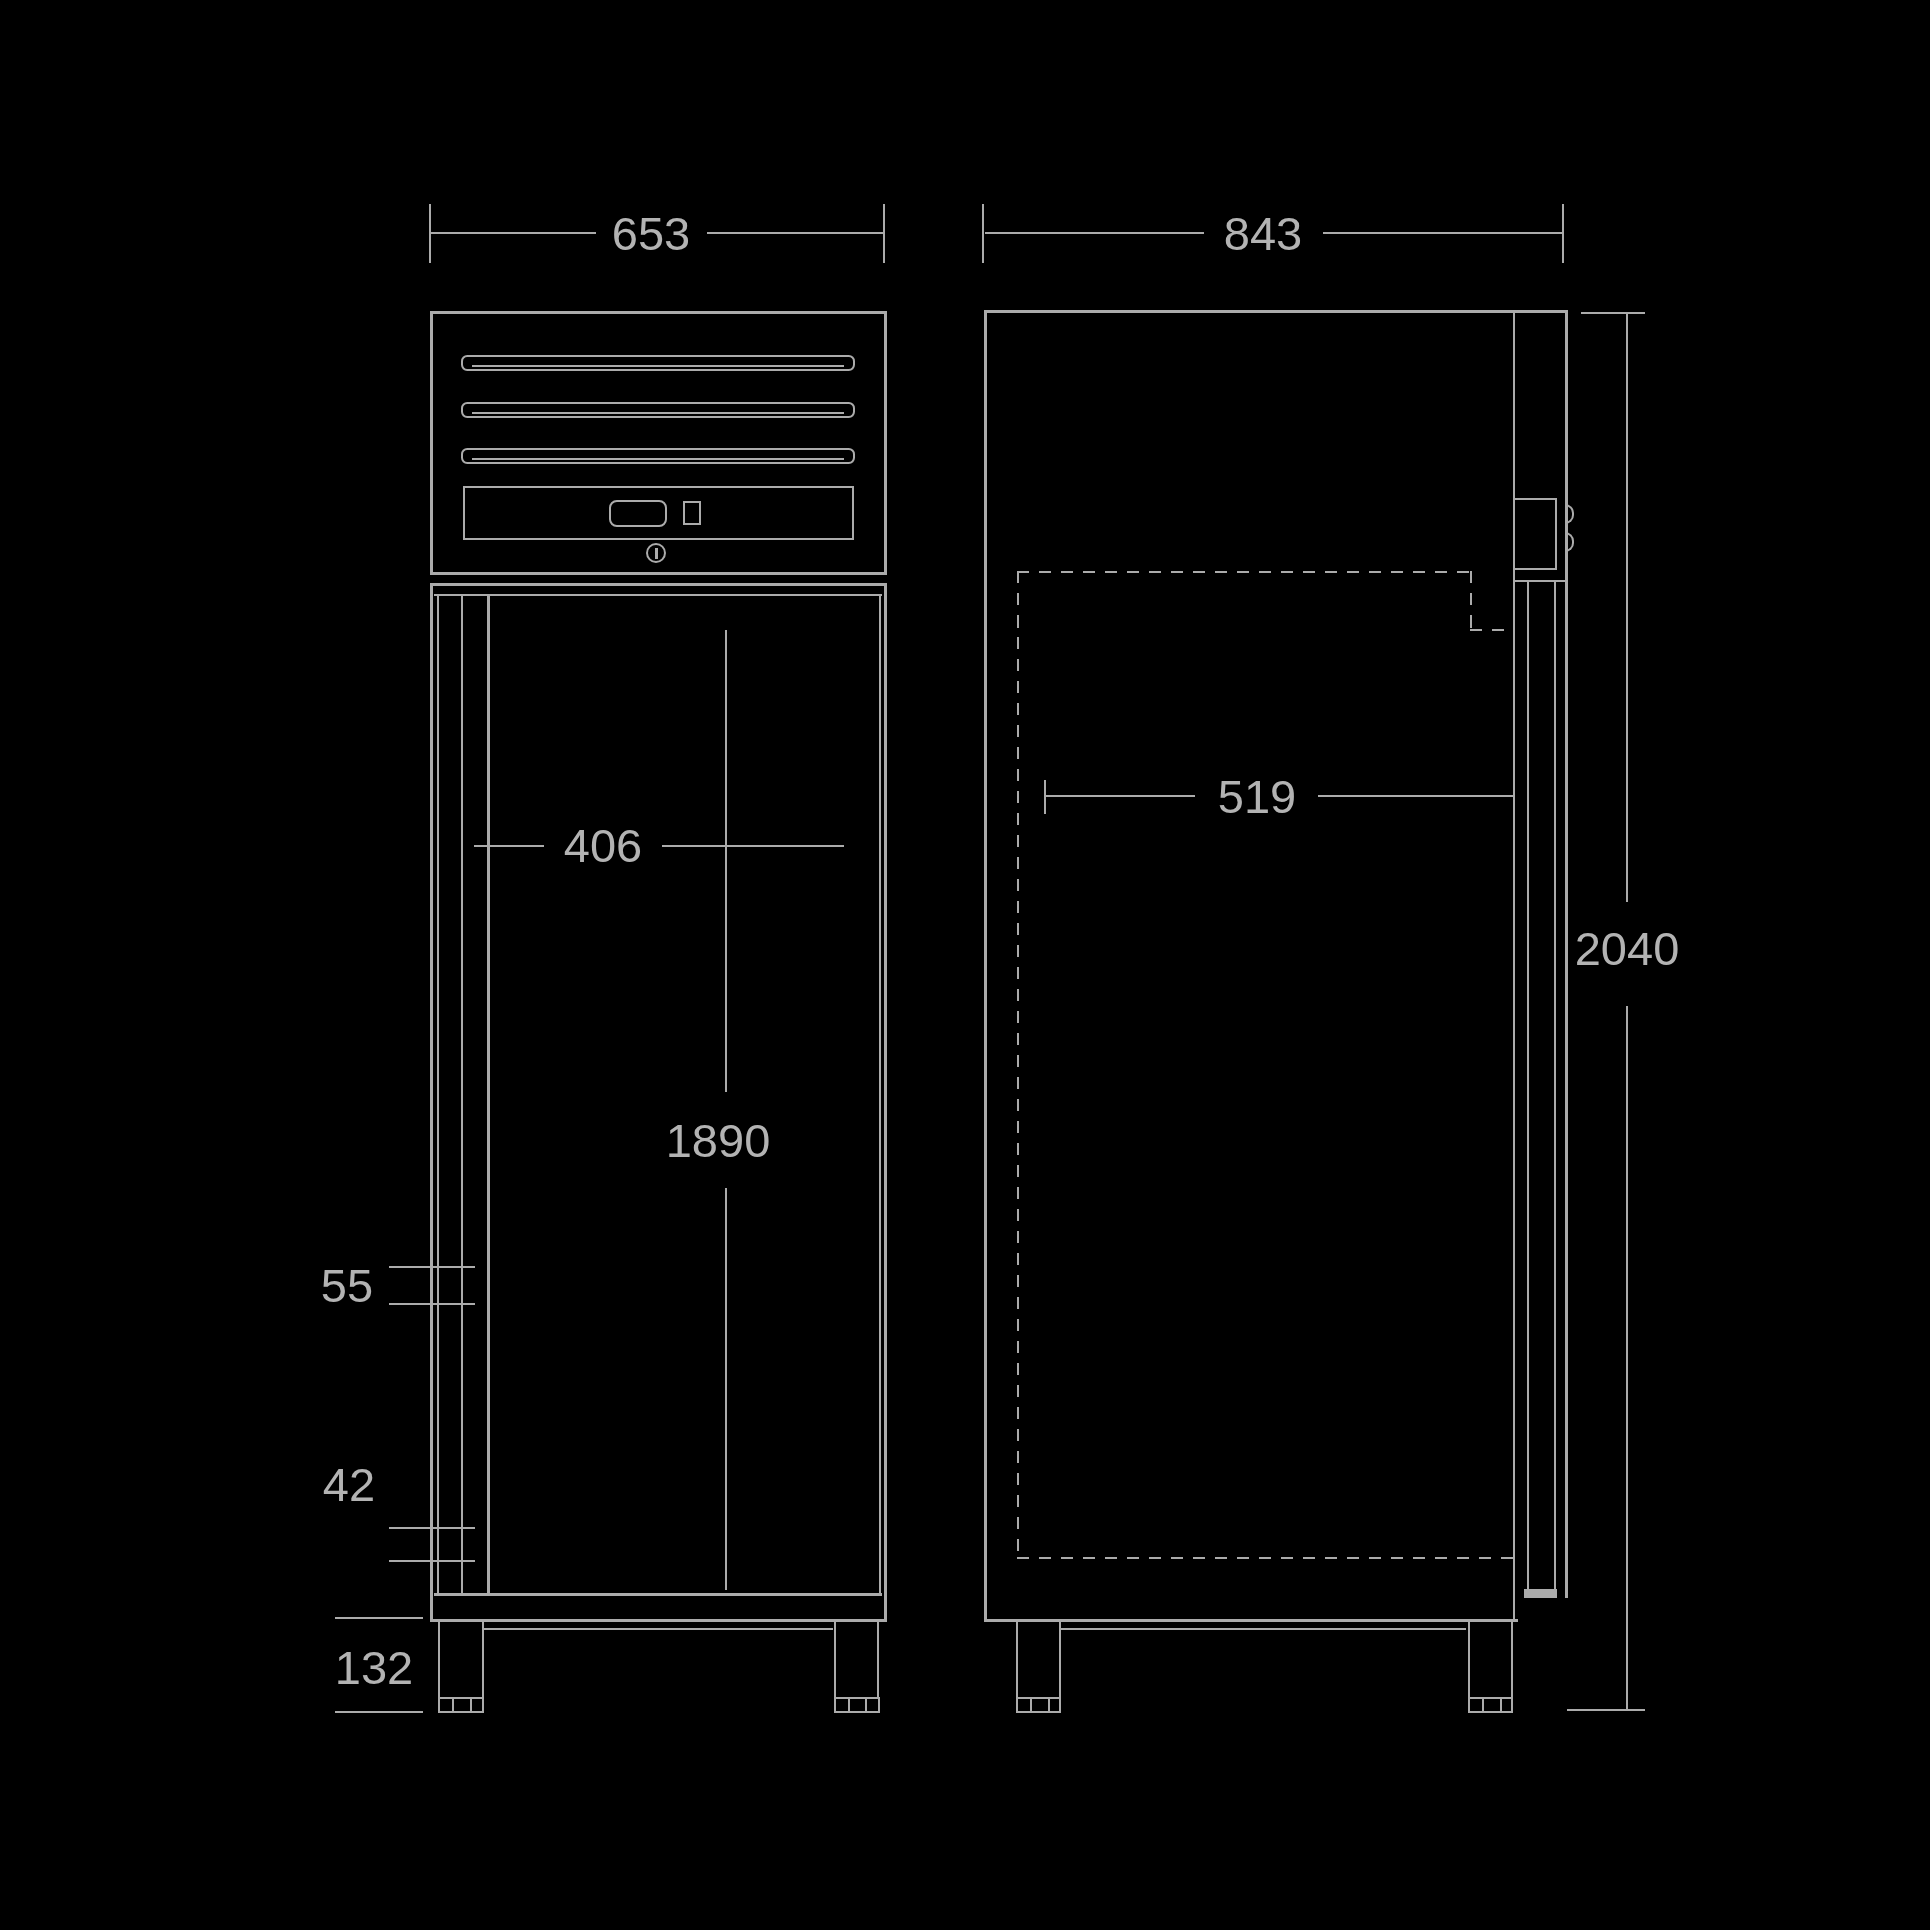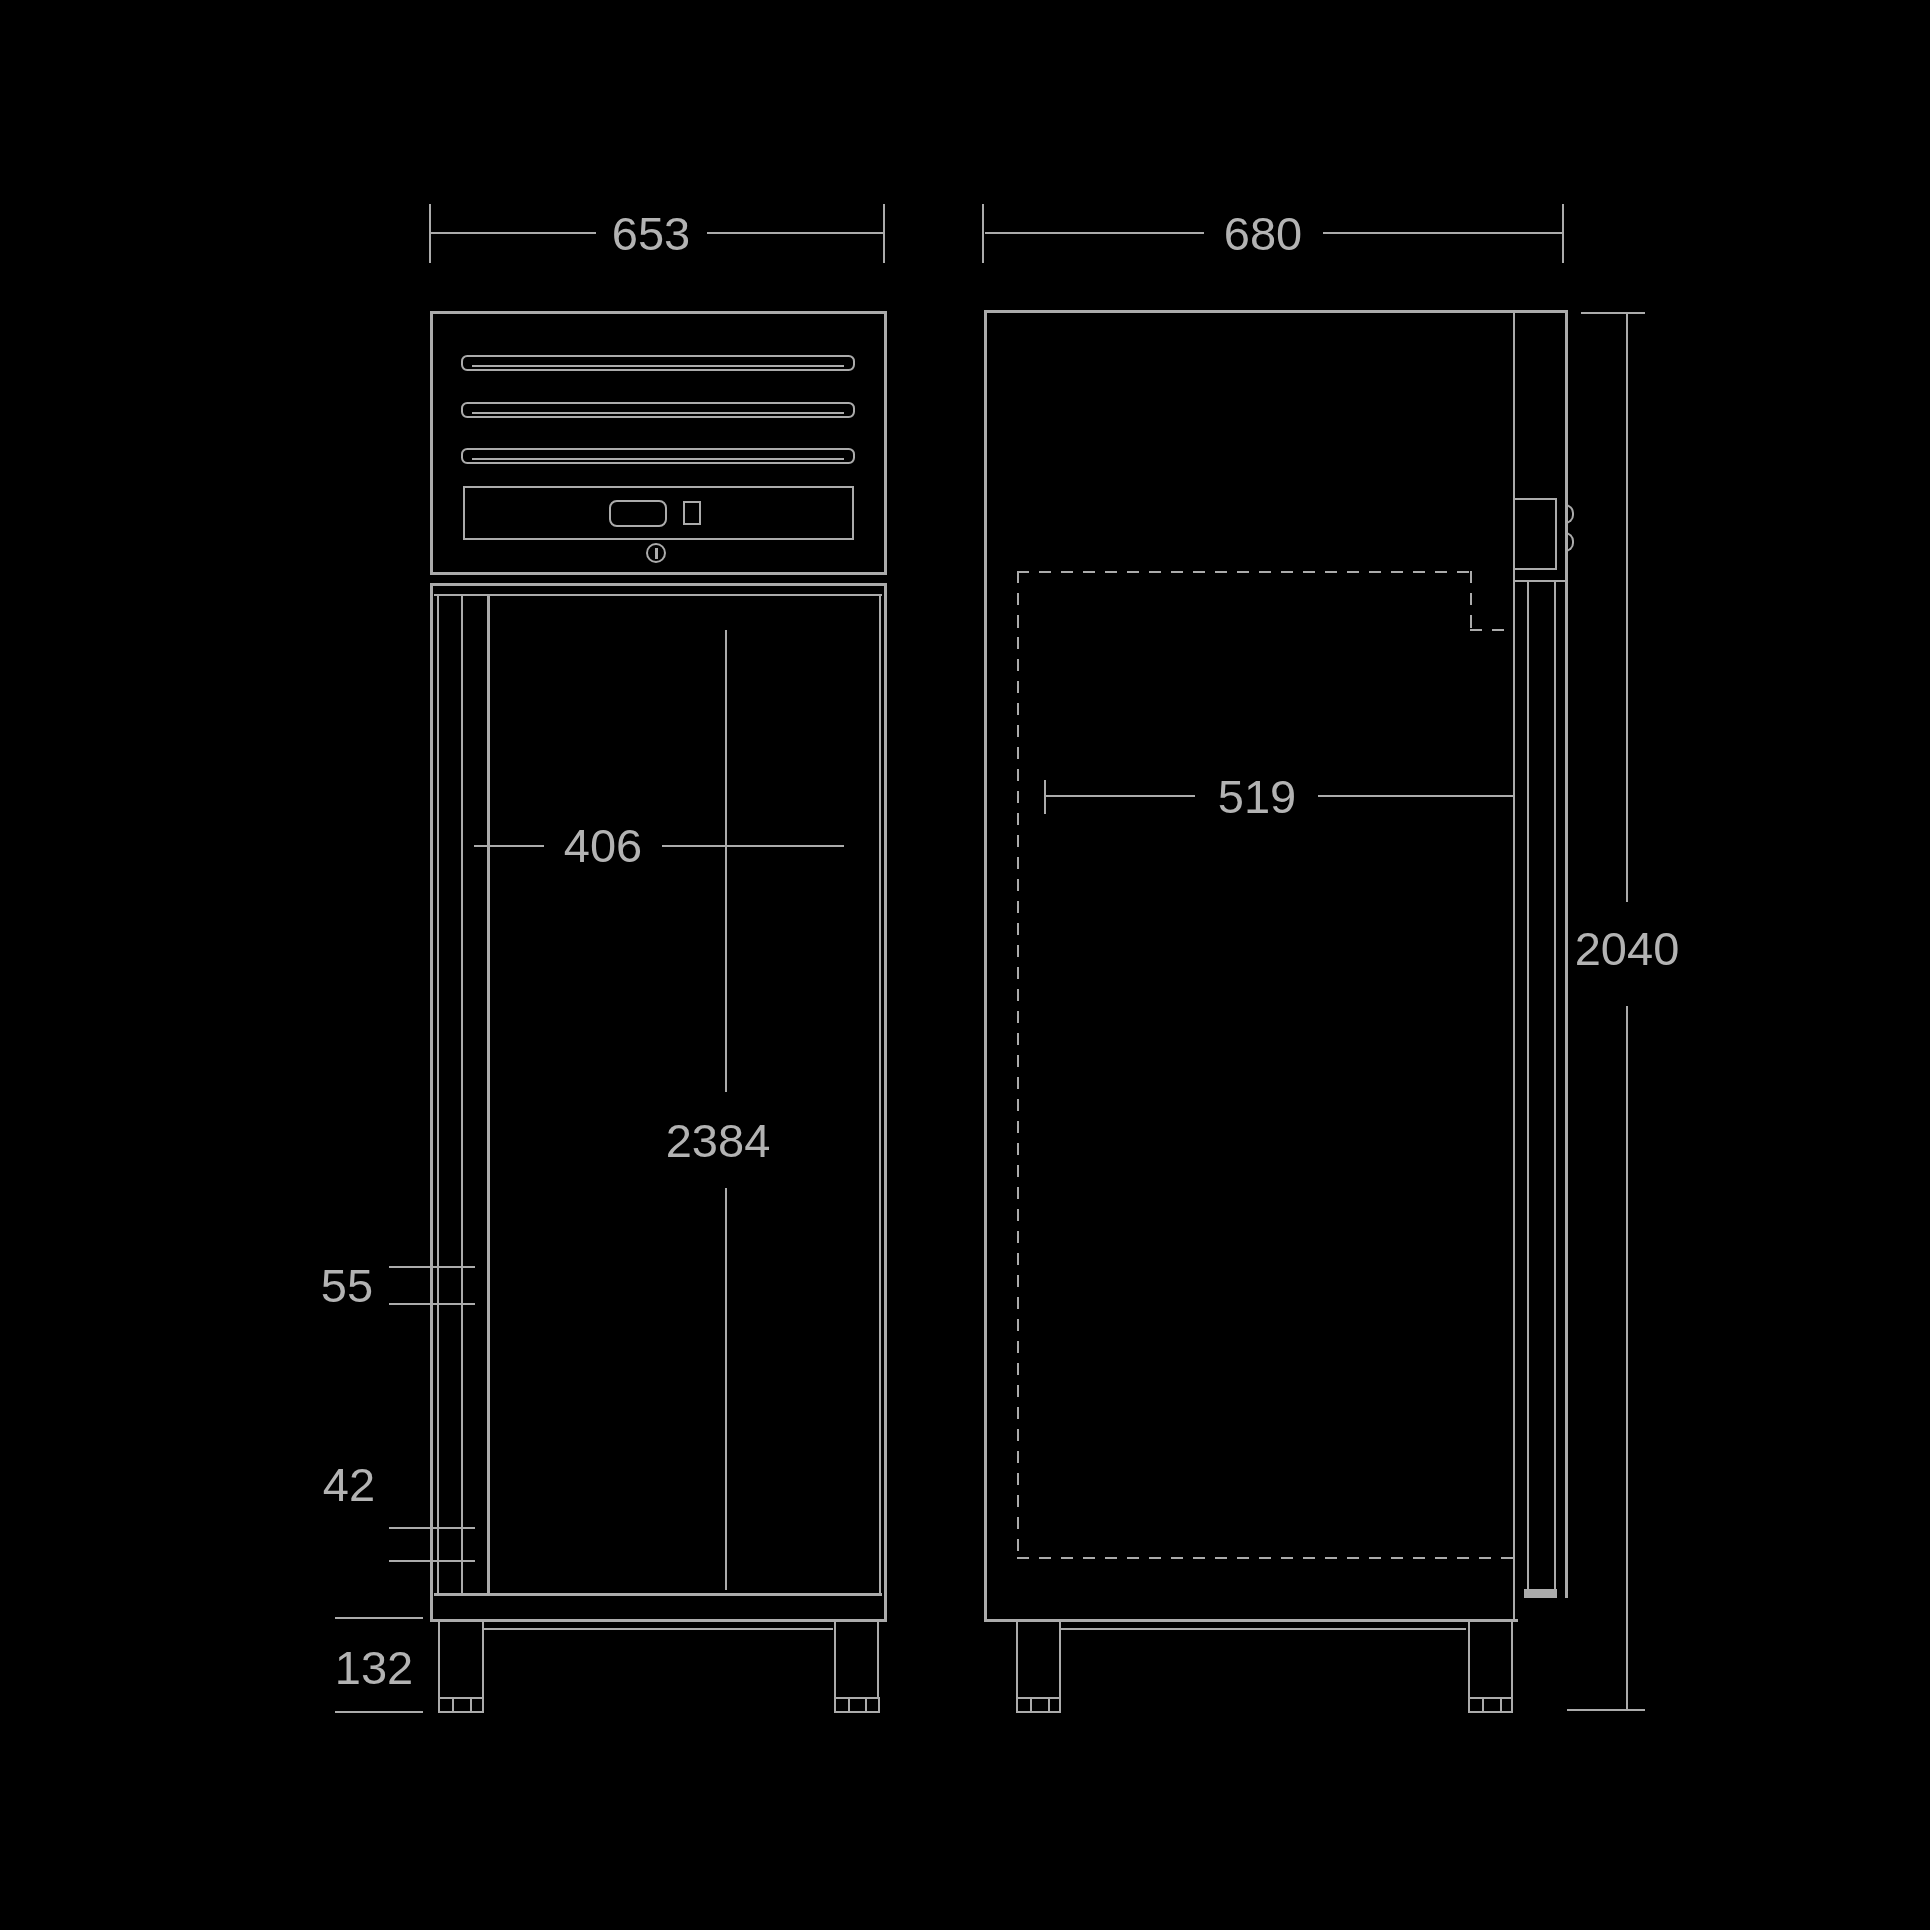--- a/index.html
+++ b/index.html
@@ -71,21 +71,21 @@
     <div class="ln" style="left:431px;top:232px;width:165px;height:2.3px;"></div>
     <div class="ln" style="left:707px;top:232px;width:178px;height:2.3px;"></div>
     <div class="lbl" style="left:651px;top:233px;">653</div>
 
     <div class="ln" style="left:474px;top:845px;width:70px;height:2.3px;"></div>
     <div class="ln" style="left:662px;top:845px;width:182px;height:2.3px;"></div>
     <div class="lbl" style="left:603px;top:845px;">406</div>
 
     <div class="ln" style="left:725px;top:630px;width:2.3px;height:462px;"></div>
     <div class="ln" style="left:725px;top:1188px;width:2.3px;height:402px;"></div>
-    <div class="lbl" style="left:718px;top:1140px;">2384</div>
+    <div class="lbl" style="left:718px;top:1140px;">1890</div>
 
     <div class="ln" style="left:389px;top:1266px;width:86px;height:2.3px;"></div>
     <div class="ln" style="left:389px;top:1303px;width:86px;height:2.3px;"></div>
     <div class="lbl" style="left:347px;top:1285px;">55</div>
 
     <div class="ln" style="left:389px;top:1527px;width:86px;height:2.3px;"></div>
     <div class="ln" style="left:389px;top:1560px;width:86px;height:2.3px;"></div>
     <div class="lbl" style="left:349px;top:1484px;">42</div>
 
     <div class="ln" style="left:335px;top:1617px;width:88px;height:2.3px;"></div>
@@ -125,21 +125,21 @@
     <div class="ln" style="left:1482px;top:1697px;width:2.3px;height:15.6px;"></div>
     <div class="ln" style="left:1500px;top:1697px;width:2.3px;height:15.6px;"></div>
   </div>
 
   <div>
 
     <div class="ln" style="left:982px;top:204px;width:2.3px;height:59px;"></div>
     <div class="ln" style="left:1562px;top:204px;width:2.3px;height:59px;"></div>
     <div class="ln" style="left:985px;top:232px;width:219px;height:2.3px;"></div>
     <div class="ln" style="left:1323px;top:232px;width:239px;height:2.3px;"></div>
-    <div class="lbl" style="left:1263px;top:233px;">680</div>
+    <div class="lbl" style="left:1263px;top:233px;">843</div>
 
     <div class="ln" style="left:1044px;top:780px;width:2.3px;height:34px;"></div>
     <div class="ln" style="left:1045px;top:795px;width:150px;height:2.3px;"></div>
     <div class="ln" style="left:1318px;top:795px;width:195px;height:2.3px;"></div>
     <div class="lbl" style="left:1257px;top:796px;">519</div>
 
     <div class="ln" style="left:1581px;top:312px;width:64px;height:2.3px;"></div>
     <div class="ln" style="left:1567px;top:1709px;width:78px;height:2.3px;"></div>
     <div class="ln" style="left:1626px;top:314px;width:2.3px;height:588px;"></div>
     <div class="ln" style="left:1626px;top:1006px;width:2.3px;height:704px;"></div>

